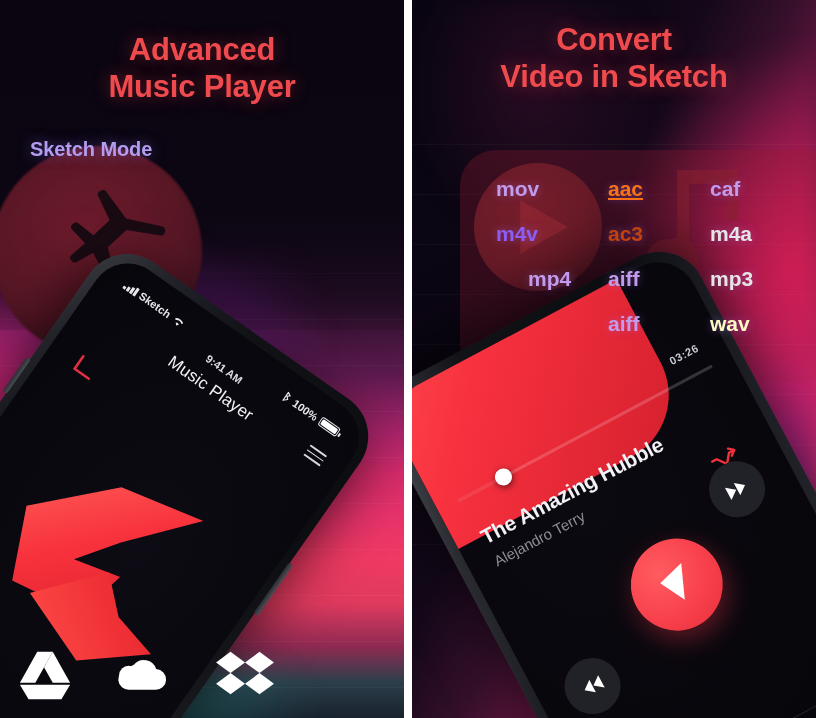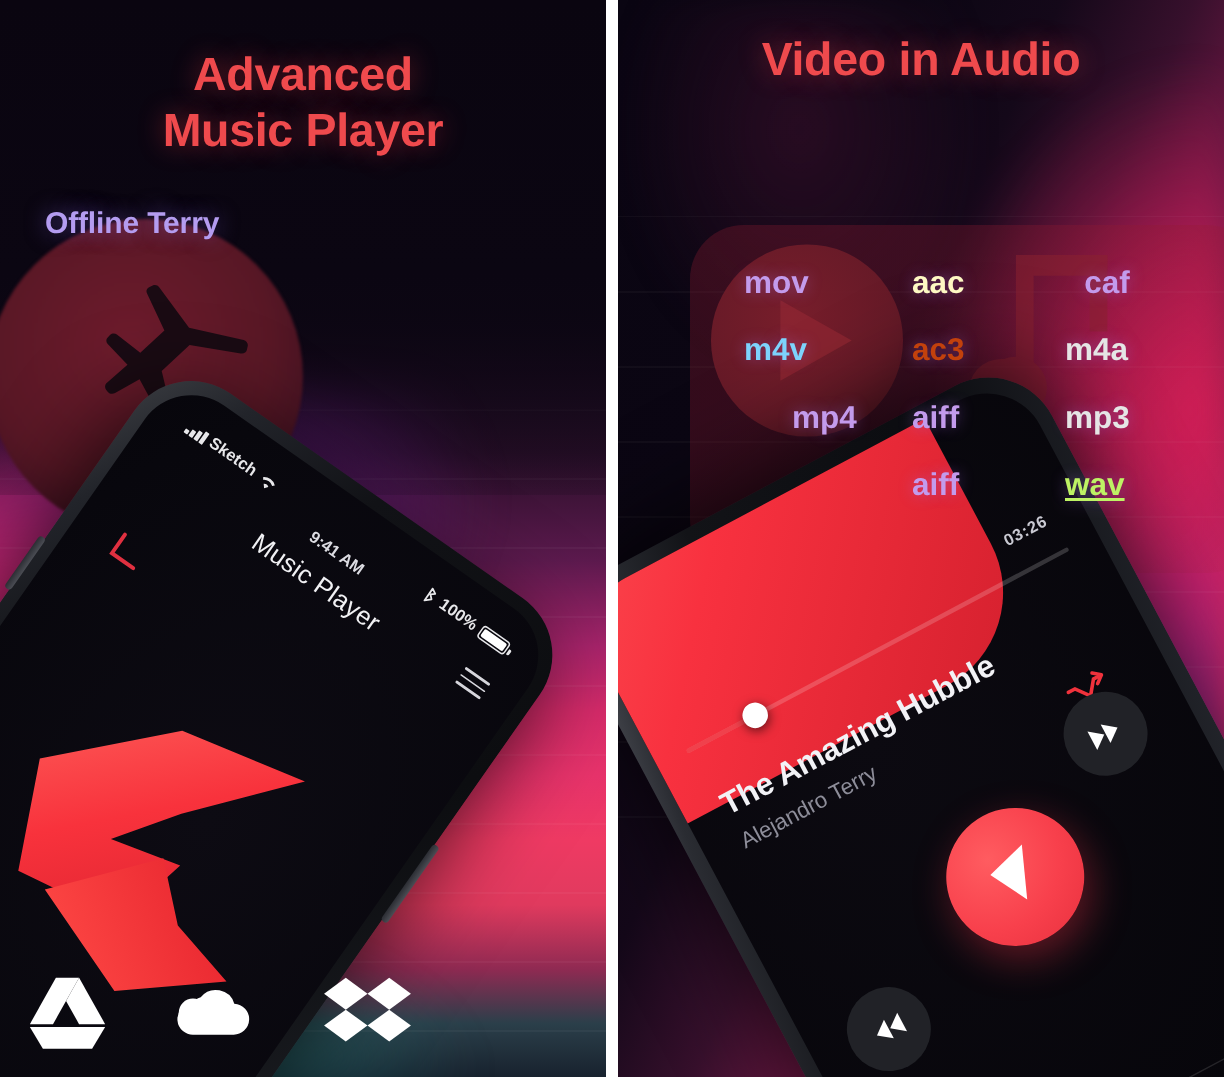--- a/index.html
+++ b/index.html
@@ -324,21 +324,21 @@
         </svg>
 
         <div class="pl-track-line"></div>
       </div>
     </div>
 
     <div class="headline left" style="color: rgb(239, 74, 77);">
       <div>Advanced</div>
       <div>Music Player</div>
     </div>
-    <div class="offline-label" style="color: rgb(180, 156, 240);">Offline Terry</div>
+    <div class="offline-label" style="color: rgb(180, 156, 240);">Sketch Mode</div>
 
     <div class="cloud-row">
       <svg class="cloud-ico" viewBox="0 0 64 58">
         <path d="M24 4 6 36h16L40 4z" fill="#fff"></path>
         <path d="M40 4 58 36H40L31 20z" fill="#fff"></path>
         <path d="M6 38h52l-9 15H15z" fill="#fff"></path>
       </svg>
       <svg class="cloud-ico" viewBox="0 0 72 58">
         <path d="M23 16a15 15 0 0 1 26 5 12 12 0 0 1-1 24H18a12 12 0 0 1-2-24 14 14 0 0 1 7-5z" fill="#fff"></path>
         <circle cx="17" cy="28" r="11" fill="#fff"></circle>
@@ -408,36 +408,37 @@
             <path d="M22 2l-9 7 9 7z" fill="#fff"></path>
               <path d="M12 2l-9 7 9 7z" fill="#fff"></path>
           </svg>
         </div>
 
         <div class="pr-botline"></div>
       </div>
     </div>
 
     <div class="headline right" style="color: rgb(239, 74, 77);">
-      <div>Video in Audio</div>
+      <div>Convert</div>
+      <div>Video in Sketch</div>
     </div>
 
     <div class="fmt-grid">
       <div class="fmt-col c1">
         <div class="fmt" style="color: rgb(195, 155, 236);">mov</div>
-        <div class="fmt" style="color: #7dd3fc;">m4v</div>
+        <div class="fmt" style="color: #8b5cf6;">m4v</div>
         <div class="fmt" style="color: rgb(195, 155, 236); margin-left: 32px;">mp4</div>
       </div>
       <div class="fmt-col c2">
-        <div class="fmt" style="color: #fef9c3;">aac</div>
+        <div class="fmt" style="color: #f97316; text-decoration: underline;">aac</div>
         <div class="fmt" style="color: #c2410c;">ac3</div>
         <div class="fmt" style="color: rgb(195, 155, 236);">aiff</div>
         <div class="fmt" style="color: rgb(195, 155, 236);">aiff</div>
       </div>
       <div class="fmt-col c3">
-        <div class="fmt" style="color: rgb(195, 155, 236); text-align: right;">caf</div>
+        <div class="fmt" style="color: rgb(195, 155, 236);">caf</div>
         <div class="fmt" style="color: #e5e5e5;">m4a</div>
         <div class="fmt" style="color: #e5e5e5;">mp3</div>
-        <div class="fmt" style="color: #bef264; text-decoration: underline;">wav</div>
+        <div class="fmt" style="color: #fef9c3;">wav</div>
       </div>
     </div>
   </div>
 </div>
 
 </body></html>

